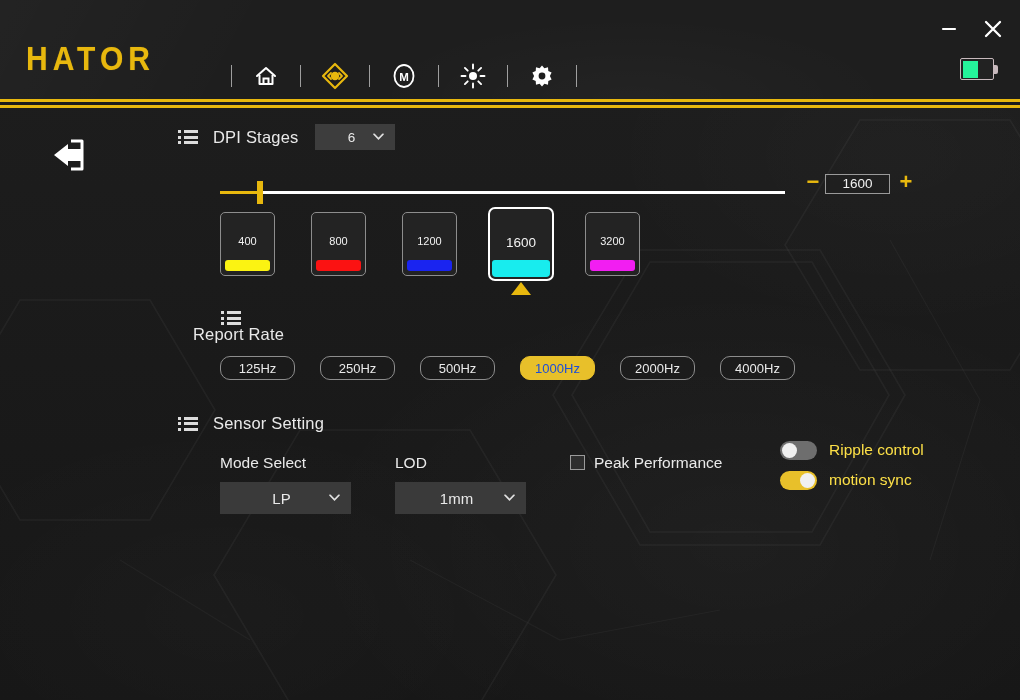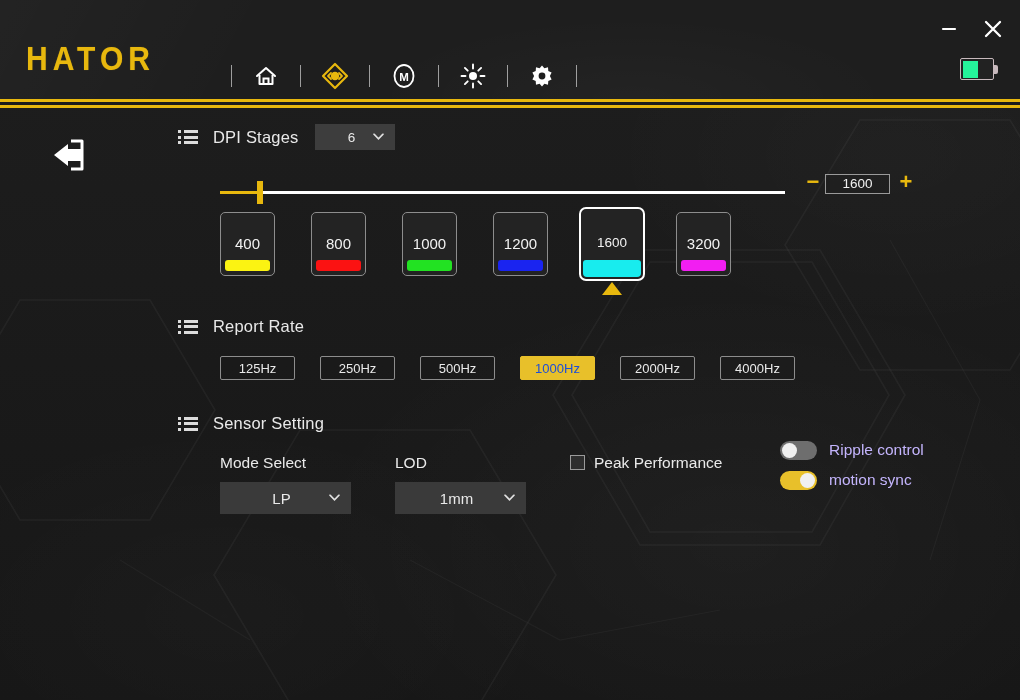--- a/index.html
+++ b/index.html
@@ -181,21 +181,21 @@
   .stage {
     width: 55px; height: 64px;
     border: 1px solid #8d8d8d;
     border-radius: 5px;
     background: #232323;
     position: relative;
     display: flex; flex-direction: column; justify-content: space-between;
     cursor: pointer;
   }
   .stage .lbl {
-    color: #f2f2f2; font-size: 15px; text-align: center; margin-top: 22px;
+    color: #f2f2f2; font-size: 11px; text-align: center; margin-top: 22px;
   }
   .stage .bar {
     height: 11px; margin: 0 4px 4px 4px; border-radius: 3px;
   }
   .stage.active {
     width: 66px; height: 74px;
     border: 2px solid #ffffff;
     border-radius: 7px;
     margin-top: -5px; margin-left: -5px; margin-right: -5px;
   }
@@ -206,21 +206,21 @@
     bottom: -16px; width: 0; height: 0;
     border-left: 10px solid transparent; border-right: 10px solid transparent;
     border-bottom: 13px solid #e8b80e;
   }
 
   
   .rates { position: absolute; left: 220px; top: 248px; display: flex; gap: 25px; }
   .rate {
     width: 75px; height: 24px;
     border: 1px solid #8d8d8d;
-    border-radius: 2px;
+    border-radius: 10px;
     background: transparent;
     color: #eaeaea;
     font-size: 13px;
     display: flex; align-items: center; justify-content: center;
     cursor: pointer;
   }
   .rate.active { background: #e8c02a; border-color: #e8c02a; color: #1d4ed8; }
   .field { position: absolute; }
   .field-label { color: #eaeaea; font-size: 15.5px; white-space: nowrap; margin-bottom: 10px; }
 
@@ -240,21 +240,21 @@
     background: #6e6e6e; position: relative; cursor: pointer; flex: 0 0 auto;
   }
   .toggle .knob {
     position: absolute; top: 2px; left: 2px;
     width: 15px; height: 15px; border-radius: 50%;
     background: #f0f0f0;
     transition: left .12s;
   }
   .toggle.on { background: #e8c02a; }
   .toggle.on .knob { left: 20px; }
-  .toggle-label { margin-left: 12px; color: #c4b5fd; font-size: 15.5px; white-space: nowrap; }
+  .toggle-label { margin-left: 12px; color: #fde047; font-size: 15.5px; white-space: nowrap; }
 </style>
 </head>
 <body>
 
 <div id="app">
 
   <div class="bg-layer"></div>
   <svg class="bg-svg" width="1020" height="700" viewBox="0 0 1020 700">
     <g fill="none" stroke="#ffffff" stroke-opacity="0.045" stroke-width="1.6">
       <polygon points="640,250 820,250 905,395 820,545 640,545 553,395"></polygon>
@@ -397,39 +397,35 @@
     <div class="stages" id="stages">
         <div class="stage">
           <div class="lbl">400</div>
           <div class="bar" style="background: rgb(251, 243, 18);"></div>
         </div>
         <div class="stage">
           <div class="lbl">800</div>
           <div class="bar" style="background: rgb(251, 18, 18);"></div>
         </div>
         <div class="stage">
-          <div class="lbl">1000</div>
-          <div class="bar" style="background: rgb(34, 226, 34);"></div>
-        </div>
-        <div class="stage">
           <div class="lbl">1200</div>
           <div class="bar" style="background: rgb(26, 36, 240);"></div>
         </div>
         <div class="stage active">
           <div class="lbl">1600</div>
           <div class="bar" style="background: rgb(24, 236, 238);"></div>
           <div class="caret"></div>
         </div>
         <div class="stage">
           <div class="lbl">3200</div>
           <div class="bar" style="background: rgb(242, 30, 242);"></div>
         </div>
       </div>
 
-    <div class="section-head" style="left:178px; top:209px;">
+    <div class="section-head" style="left:178px; top:203px;flex-direction:column;">
       <span class="list-icon">
         <i style="top:0"></i>
           <i style="top:5.5px"></i>
           <i style="top:11px"></i>
         <b style="top:0"></b>
           <b style="top:5.5px"></b>
           <b style="top:11px"></b>
       </span>
       <span class="section-title">Report Rate</span>
     </div>

